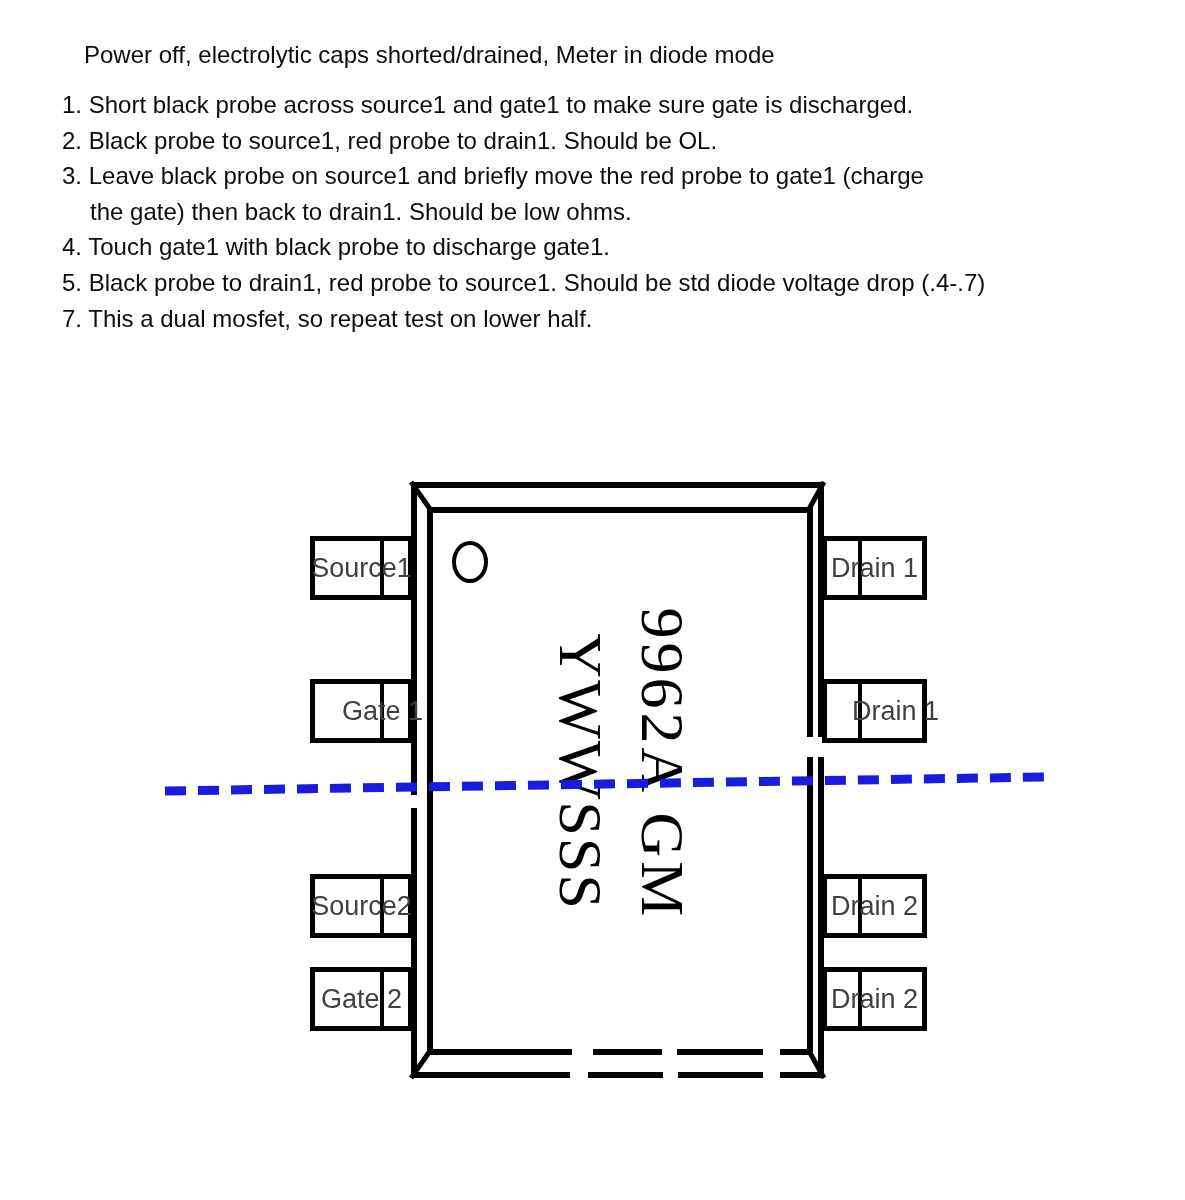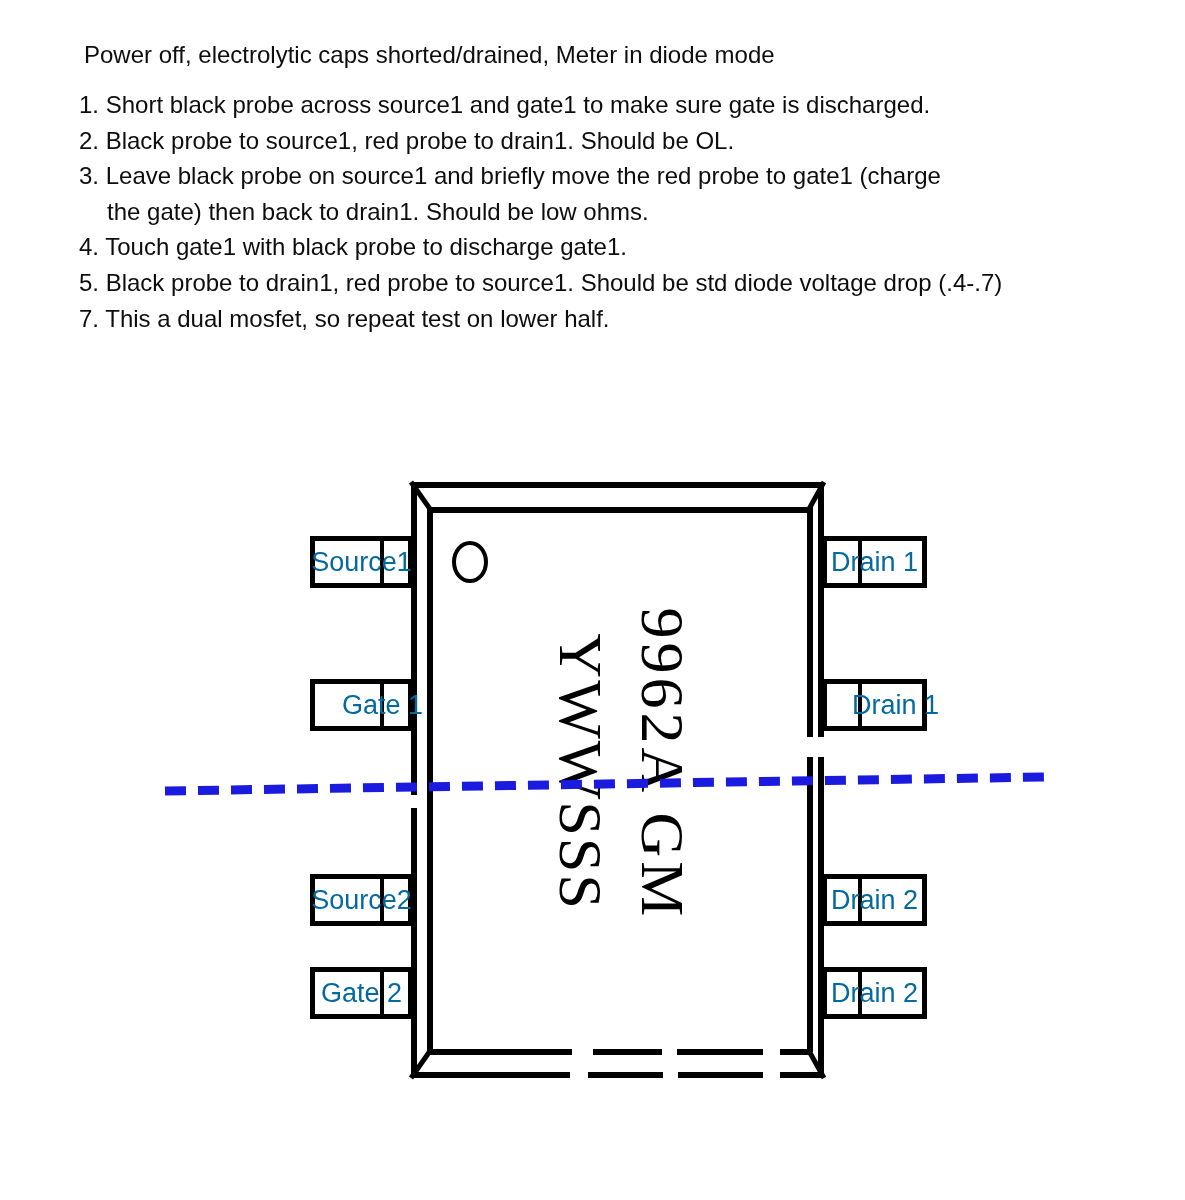--- a/index.html
+++ b/index.html
@@ -15,39 +15,38 @@
     position:absolute;left:84px;top:40px;
     font-size:24px;line-height:30px;white-space:nowrap;
   }
   .instructions{
     position:absolute;left:62px;top:87px;width:1100px;
     font-size:24px;line-height:35.6px;
   }
   .step{
     padding-left:28px;text-indent:-28px;
     white-space:pre-line;
-    margin-left:17px;
   }
   .diagram{position:absolute;left:0;top:0;width:1185px;height:1200px;}
   .marking{
     position:absolute;z-index:1;
     font-family:"Liberation Serif", serif;
     font-size:62px;color:#000;white-space:nowrap;
     transform:translate(-50%,-50%) rotate(90deg);
   }
   .marking-part{left:662px;top:764px;letter-spacing:4px;}
   .marking-code{left:580px;top:772px;letter-spacing:2px;}
   .chip-svg{position:absolute;left:0;top:0;z-index:2;pointer-events:none;}
   .pin{
     position:absolute;z-index:3;
-    width:103px;height:52px;
+    width:103px;height:64px;
     border:5px solid #000;box-sizing:border-box;
     background:#fff;
     display:flex;align-items:center;justify-content:center;
-    font-size:27px;color:#0369a1;white-space:nowrap;
+    font-size:27px;color:#404040;white-space:nowrap;
   }
   .pin.left{left:310px;}
   .pin.right{left:822px;width:105px;}
   .pin-divider{
     position:absolute;top:-1px;bottom:-1px;width:4px;background:#000;z-index:0;
   }
   .pin.left  .pin-divider{left:65px;}
   .pin.right .pin-divider{left:31px;}
   .pin-label{position:relative;z-index:1;}
   .r1{top:536px;} .r2{top:679px;padding-left:42px;} .r3{top:830px;margin-top:44px;} .r4{top:967px;justify-content:center;}

